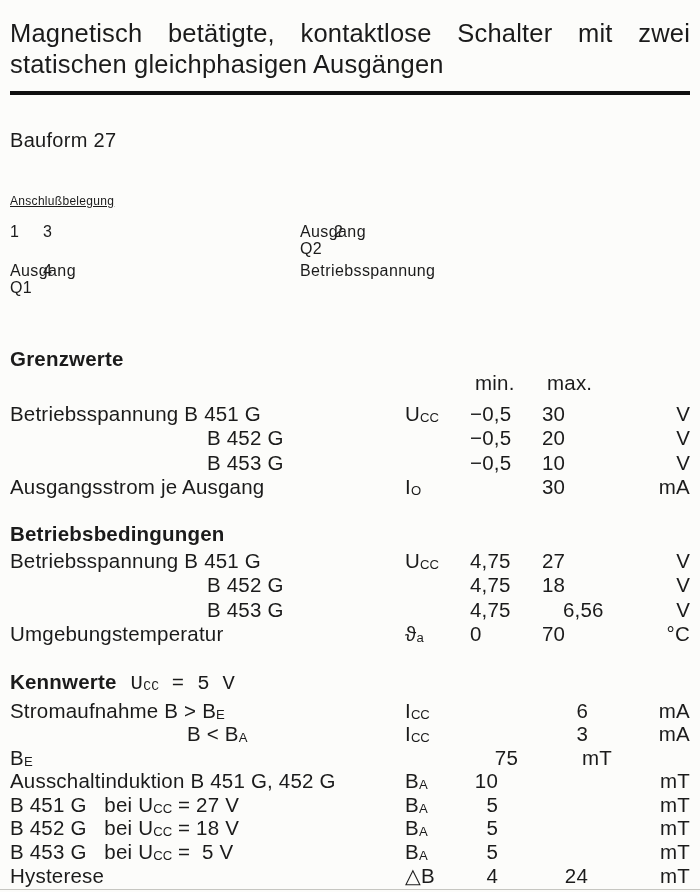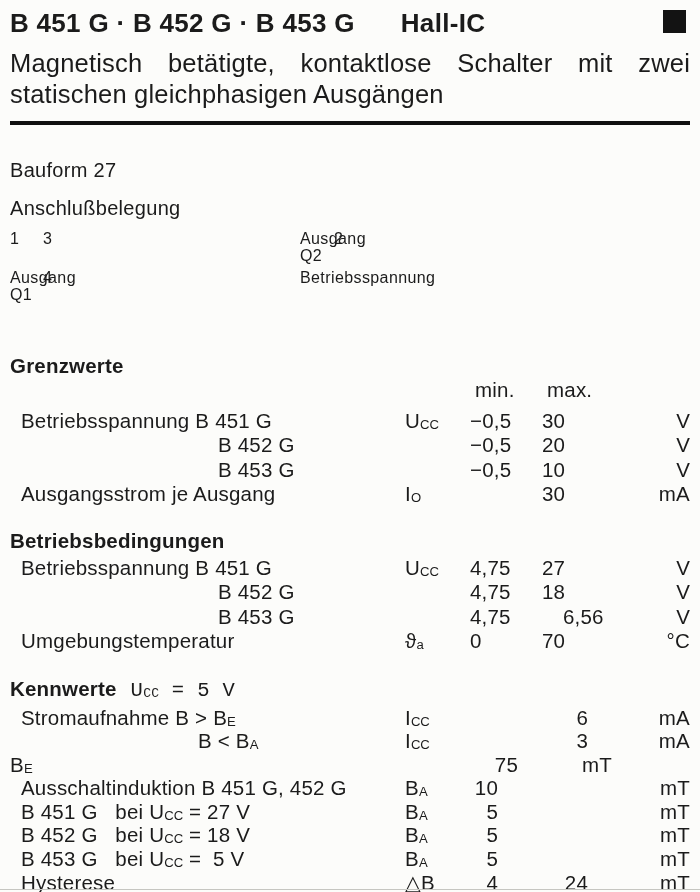--- a/index.html
+++ b/index.html
@@ -13,62 +13,57 @@
   
   .title-row{display:flex;align-items:flex-start;line-height:30px;}
   .t-models,.t-product{font-size:26px;font-weight:bold;letter-spacing:.3px;white-space:pre;}
   .t-product{margin-left:46px;}
   .black-square{width:23px;height:23px;background:#131313;margin-left:auto;margin-right:4px;margin-top:2px;flex:0 0 auto;}
   .subtitle{margin-top:10px;font-size:25.5px;line-height:31px;letter-spacing:.2px;}
   .sub1{text-align:justify;text-align-last:justify;}
   .rule{height:4px;background:#101010;margin-top:11px;}
 
   .bauform{margin-top:33px;font-size:20px;line-height:24px;letter-spacing:.3px;}
-  .pin-title{margin-top:17px;font-size:20px;line-height:18px;letter-spacing:.3px;}
+  .pin-title{margin-top:40px;font-size:12px;line-height:18px;letter-spacing:.3px;text-decoration:underline;}
   .pins{
     margin-top:13px;display:grid;grid-template-columns:33px 257px 34px auto;
     row-gap:5px;font-size:16px;line-height:17px;letter-spacing:.4px;
   }
 
   
   .section{margin-top:20px;}
   .section.idx0{margin-top:50px;}
   .section.idx2{margin-top:22px;}
   .section-title{font-size:20.5px;font-weight:bold;line-height:25px;letter-spacing:.2px;margin-top:21px;}
   .section-suffix{font-weight:normal;margin-left:14px;letter-spacing:.4px;font-family:Liberation Mono, monospace;}
   .rows{margin-top:3px;}
   .section.idx0 .rows{margin-top:6px;}
   .trow{
     display:grid;grid-template-columns:395px 65px 72px 70px 1fr;
     font-size:20.5px;line-height:24.5px;align-items:baseline;letter-spacing:.2px;
   }
   .section.idx2 .trow{line-height:23.6px;}
   .hdr{}
   .hdr .c-min,.hdr .c-max{padding-left:5px;}
-  .c-param{white-space:pre-wrap;margin-left:11px;}
+  .c-param{white-space:pre-wrap;}
   .c-param.indent1{padding-left:197px;}
   .c-param.indent2{padding-left:177px;}
   .c-unit{text-align:right;}
   .section.idx2 .c-min{text-align:right;padding-right:44px;}
   .section.idx2 .c-max{text-align:right;padding-right:24px;}
   .c-max.shift{padding-left:21px;}
   sub{font-size:.64em;line-height:0;vertical-align:-.08em;letter-spacing:0;}
 
   .bottom-line{position:absolute;left:0;right:0;bottom:2px;height:1px;background:#c6c6c1;}
 </style>
 </head>
 <body style="background: rgb(252, 252, 250); color: rgb(27, 27, 27);">
 
 <div class="doc">
 
-  <div class="title-row">
-    <span class="t-models">B 451 G · B 452 G · B 453 G</span>
-    <span class="t-product">Hall-IC</span>
-    <span class="black-square"></span>
-  </div>
 
   <div class="subtitle">
     <div class="sub1">Magnetisch betätigte, kontaktlose Schalter mit zwei</div>
     <div class="sub2">statischen gleichphasigen Ausgängen</div>
   </div>
 
   <div class="rule" style="background: rgb(16, 16, 16);"></div>
 
   <div class="bauform">Bauform 27</div>
 

